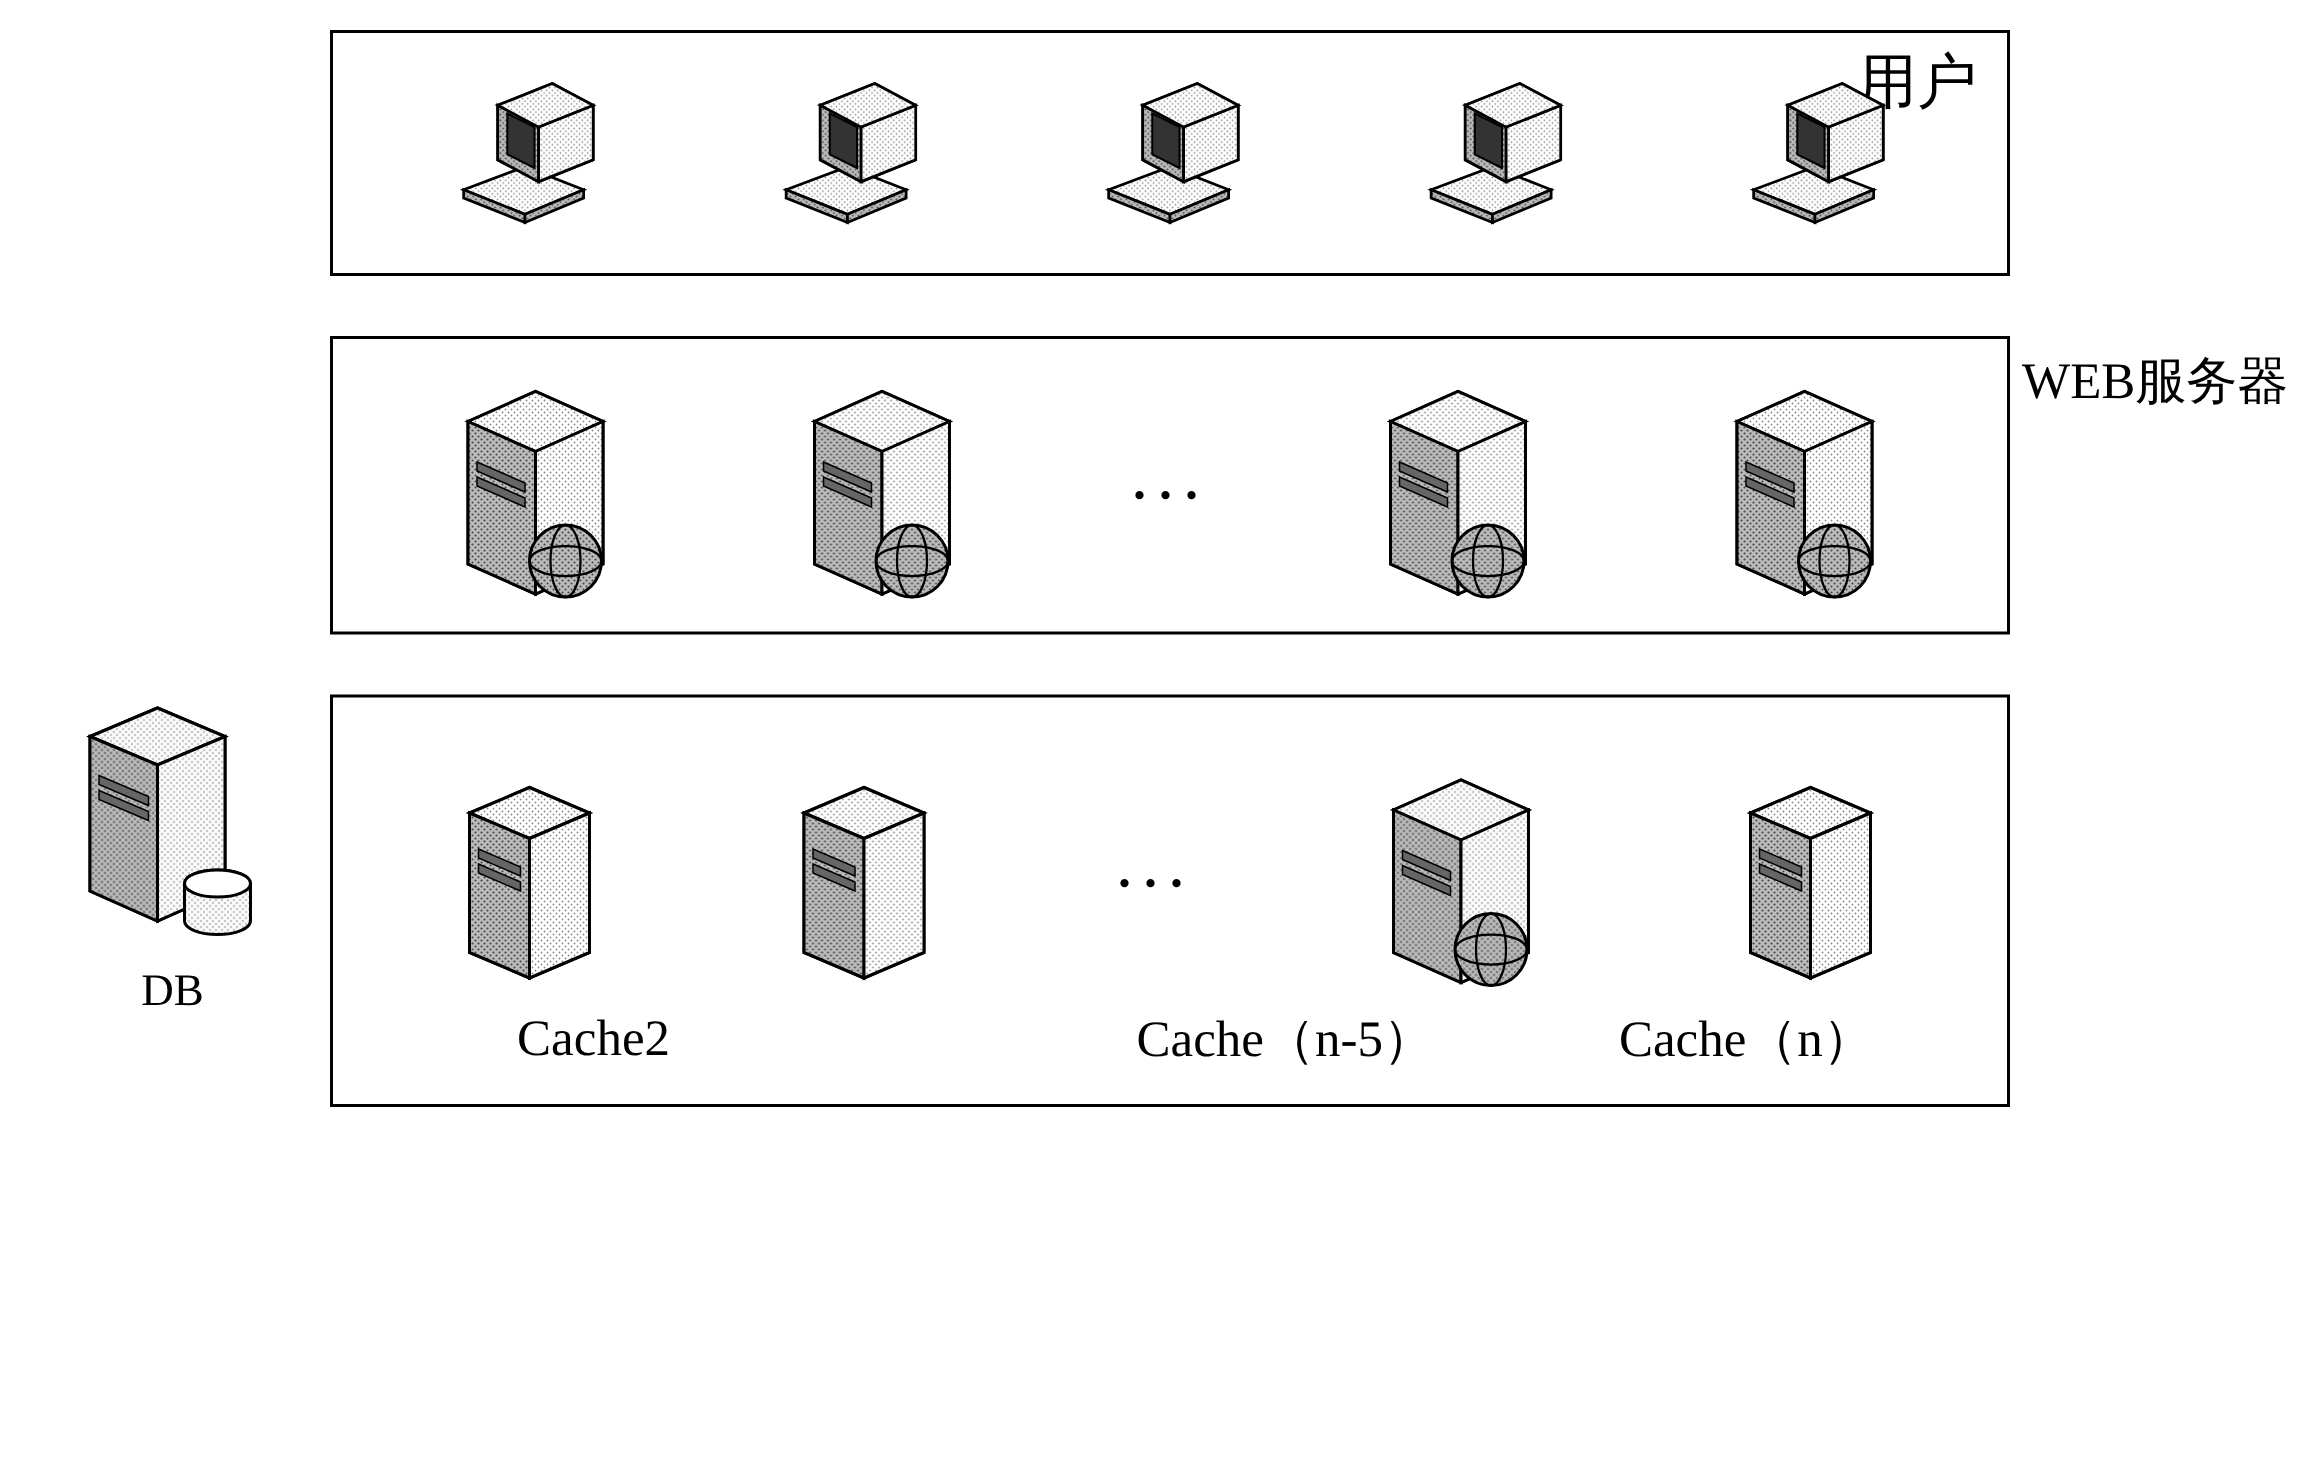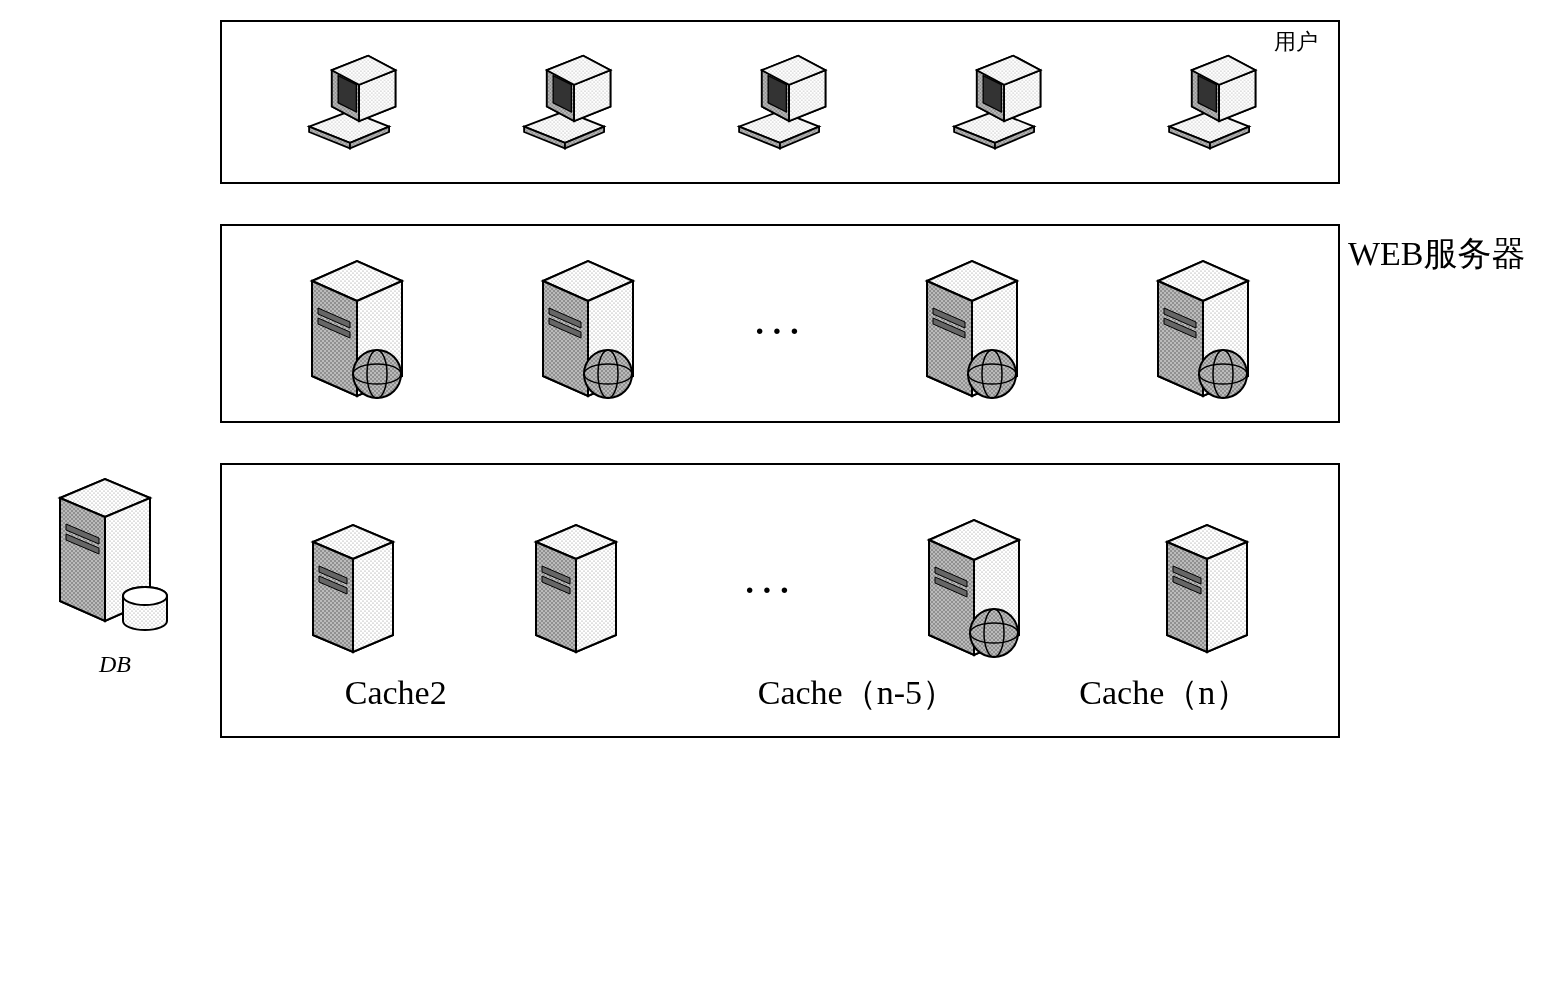--- a/index.html
+++ b/index.html
@@ -16,21 +16,21 @@
   width: 1120px;
   margin-bottom: 40px;
   position: relative;
   padding: 10px 20px 10px 20px;
   box-sizing: border-box;
 }
 .layer-label-top {
   position: absolute;
   top: 5px;
   right: 20px;
-  font-size: 22px;
+  font-size: 40px;
 }
 .layer-label-mid {
   position: absolute;
   top: 5px;
   right: -210px;
   font-size: 34px;
   width: 200px;
 }
 .row {
   display: flex;
@@ -85,23 +85,22 @@
   left: 25px;
   bottom: 60px;
   text-align: center;
 }
 .db-icon {
   width: 140px;
   height: 170px;
 }
 .db-icon svg { width: 100%; height: 100%; }
 .db-label {
-  font-size: 24px;
+  font-size: 30px;
   margin-top: 5px;
-  font-style: italic;
 }
 .bottom-section {
   position: relative;
 }
 .wrap-rel { position: relative; }
 </style>
 </head>
 <body>
 
 <svg width="0" height="0" style="position:absolute">

